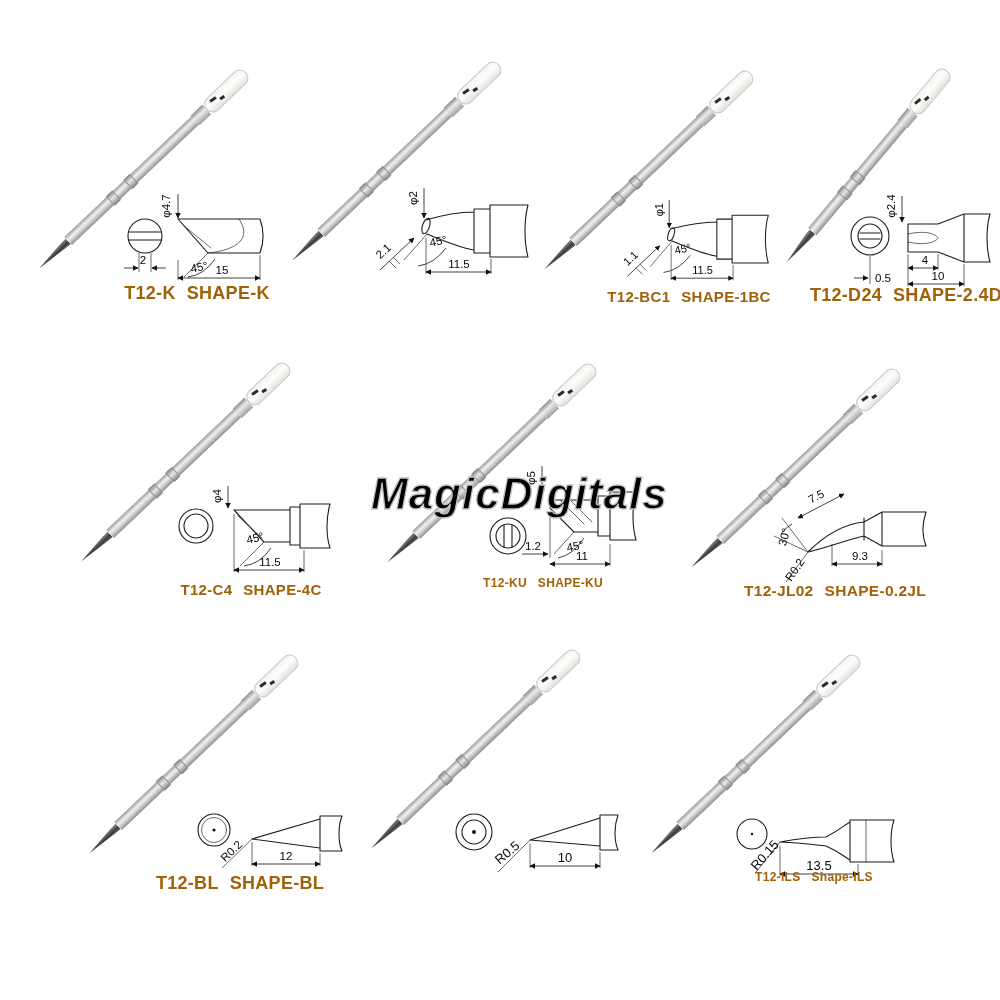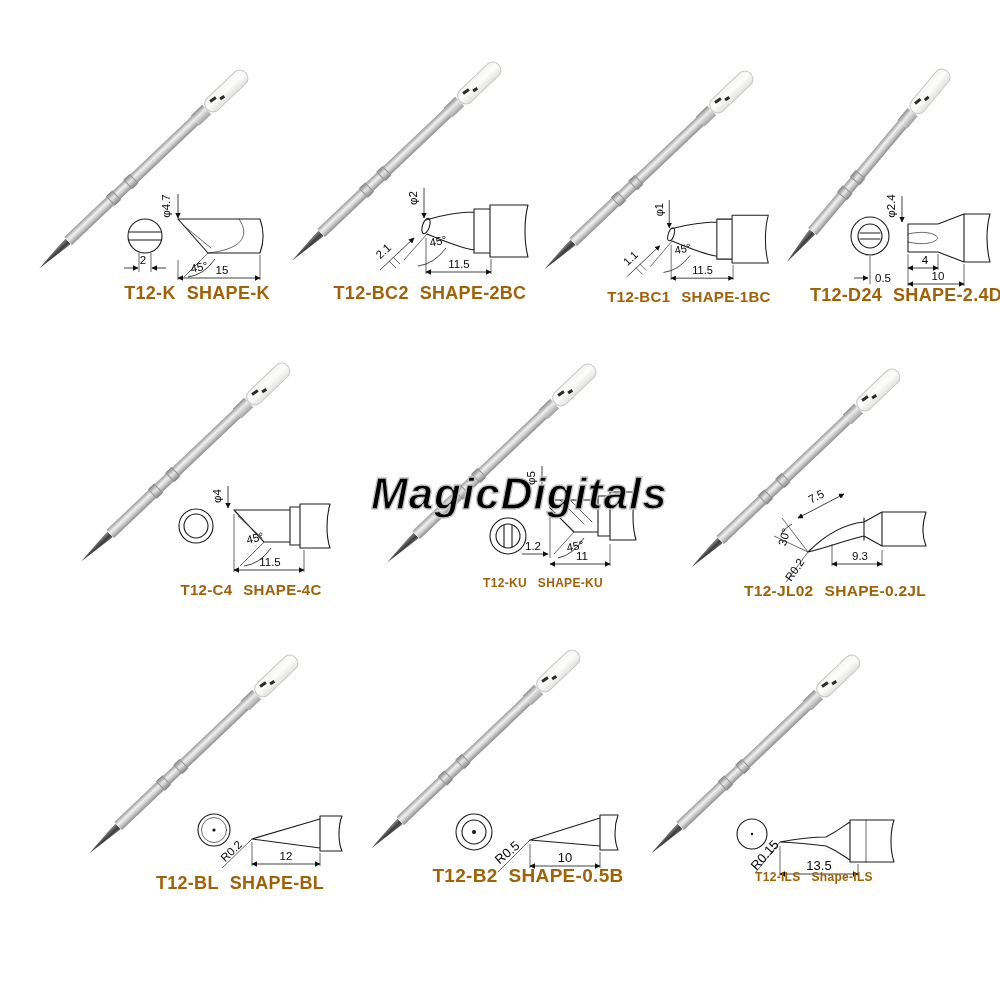--- a/index.html
+++ b/index.html
@@ -180,21 +180,20 @@
       <path class="thin" d="M27,75 l7,7 M23,79 l7,7"></path>
       <text transform="rotate(-43 20 72)" x="20" y="72" text-anchor="middle">2.1</text>
       <path class="thin" d="M61,52 L38,78"></path>
       <path class="dim" d="M52,84 Q68,82 80,66"></path>
       <text x="73" y="63" transform="rotate(-12 73 63)" text-anchor="middle">45°</text>
       <path class="thin" d="M60,56 V92 M125,77 V92"></path>
       <path class="dim" d="M60,90 H125" marker-start="url(#ar)" marker-end="url(#ar)"></path>
       <text x="93" y="86" text-anchor="middle">11.5</text>
     </g>
   </svg>
-  <div class="lbl" style="left:430px;top:283px;font-size:18px"><span>T12-BC2</span><span class="sh">SHAPE-2BC</span></div>
 
   <svg class="draw" style="left:614px;top:192px" width="160" height="100" viewBox="0 0 168 104">
     <g class="ln">
       <ellipse cx="60" cy="44" rx="3" ry="7" transform="rotate(18 60 44)"></ellipse>
       <path d="M60,38 C80,33 95,31 108,31 M61,51 C80,59 95,65 108,67 M108,28 V70 M108,28 H124 M108,70 H124 M124,24 V74 M124,24 H162 M124,74 H162 M162,24 C158,38 158,60 162,74"></path>
     </g>
     <g>
       <path class="dim" d="M58,8 V37" marker-end="url(#ar)"></path>
       <text transform="rotate(-90 51 18)" x="51" y="18" text-anchor="middle">φ1</text>
       <path class="dim" d="M14,88 L48,56" marker-end="url(#ar)"></path>
@@ -332,21 +331,20 @@
       <path d="M92,52 L162,30 M92,52 L162,58 M162,27 V62 M162,27 H180 M162,62 H180 M180,27 C176,38 176,52 180,62"></path>
     </g>
     <g>
       <path class="thin" d="M92,52 L60,84"></path>
       <text class="bg" transform="rotate(-40 72 68)" x="72" y="68" text-anchor="middle">R0.5</text>
       <path class="thin" d="M92,56 V80 M162,64 V80"></path>
       <path class="dim" d="M92,78 H162" marker-start="url(#ar)" marker-end="url(#ar)"></path>
       <text class="bg" x="127" y="74" text-anchor="middle">10</text>
     </g>
   </svg>
-  <div class="lbl" style="left:528px;top:865px;font-size:19px"><span>T12-B2</span><span class="sh">SHAPE-0.5B</span></div>
 
   <svg class="draw" style="left:722px;top:790px" width="184" height="96" viewBox="0 0 184 96">
     <g class="ln">
       <circle cx="30" cy="44" r="15"></circle>
       <circle cx="30" cy="44" r="1.2" fill="#111" stroke="none"></circle>
     </g>
     <g class="ln">
       <path d="M58,52 C80,48 95,47 104,47 M58,52 C80,53 95,55 104,56 M104,47 C118,40 124,34 128,32 M104,56 C118,62 124,68 128,70 M128,30 V72 M128,30 H172 M128,72 H172 M172,30 C168,42 168,60 172,72"></path>
       <path class="thin" d="M144,30 V72"></path>
     </g>

